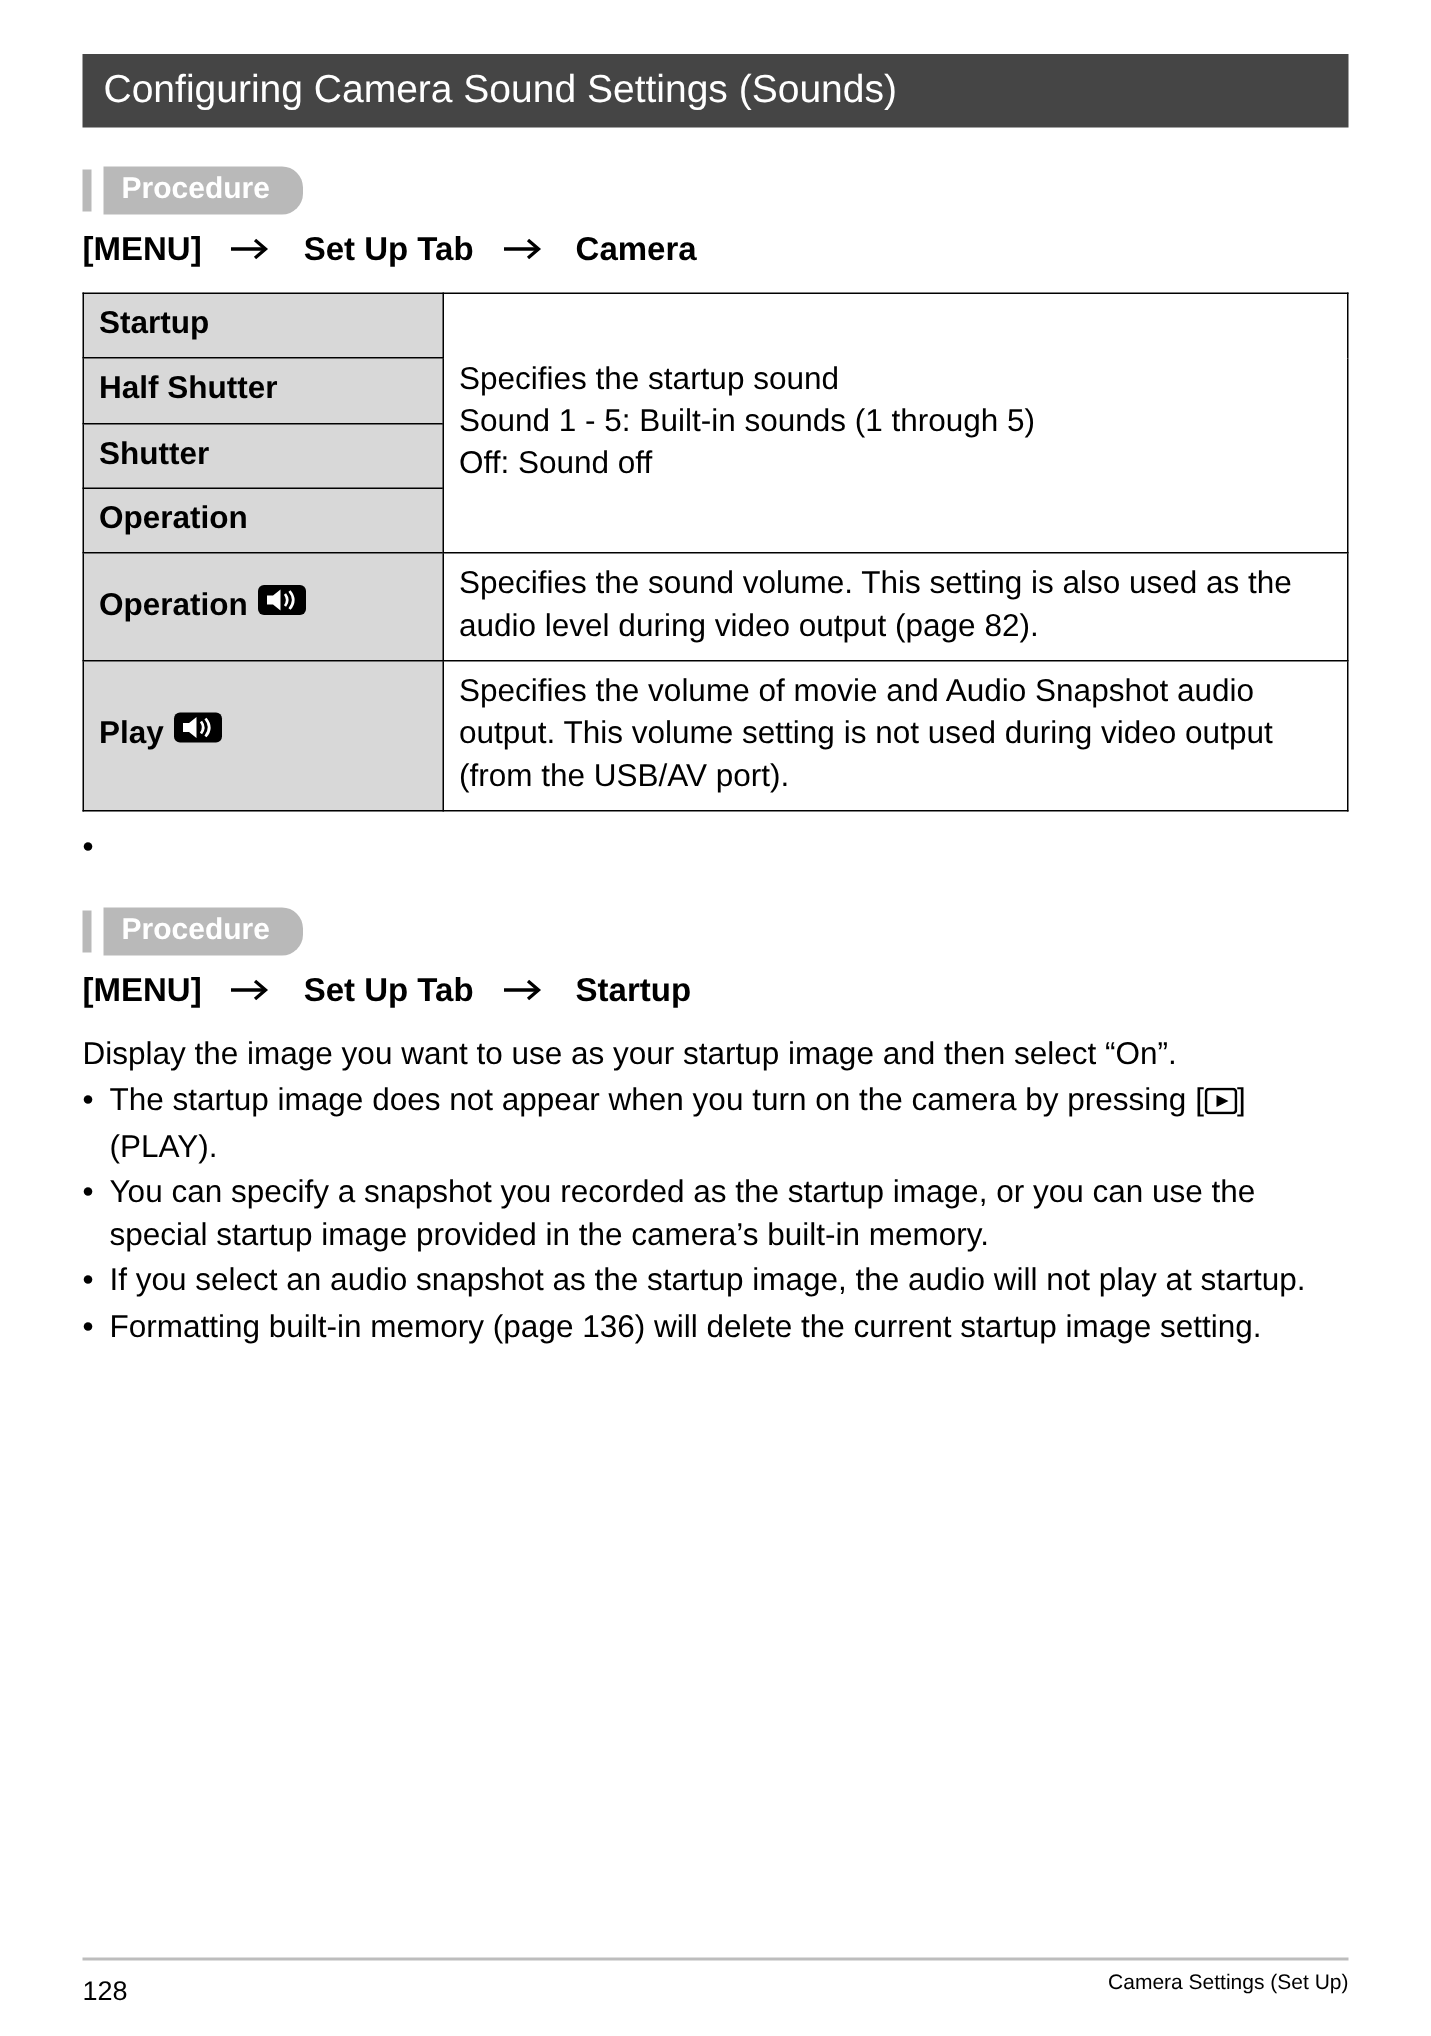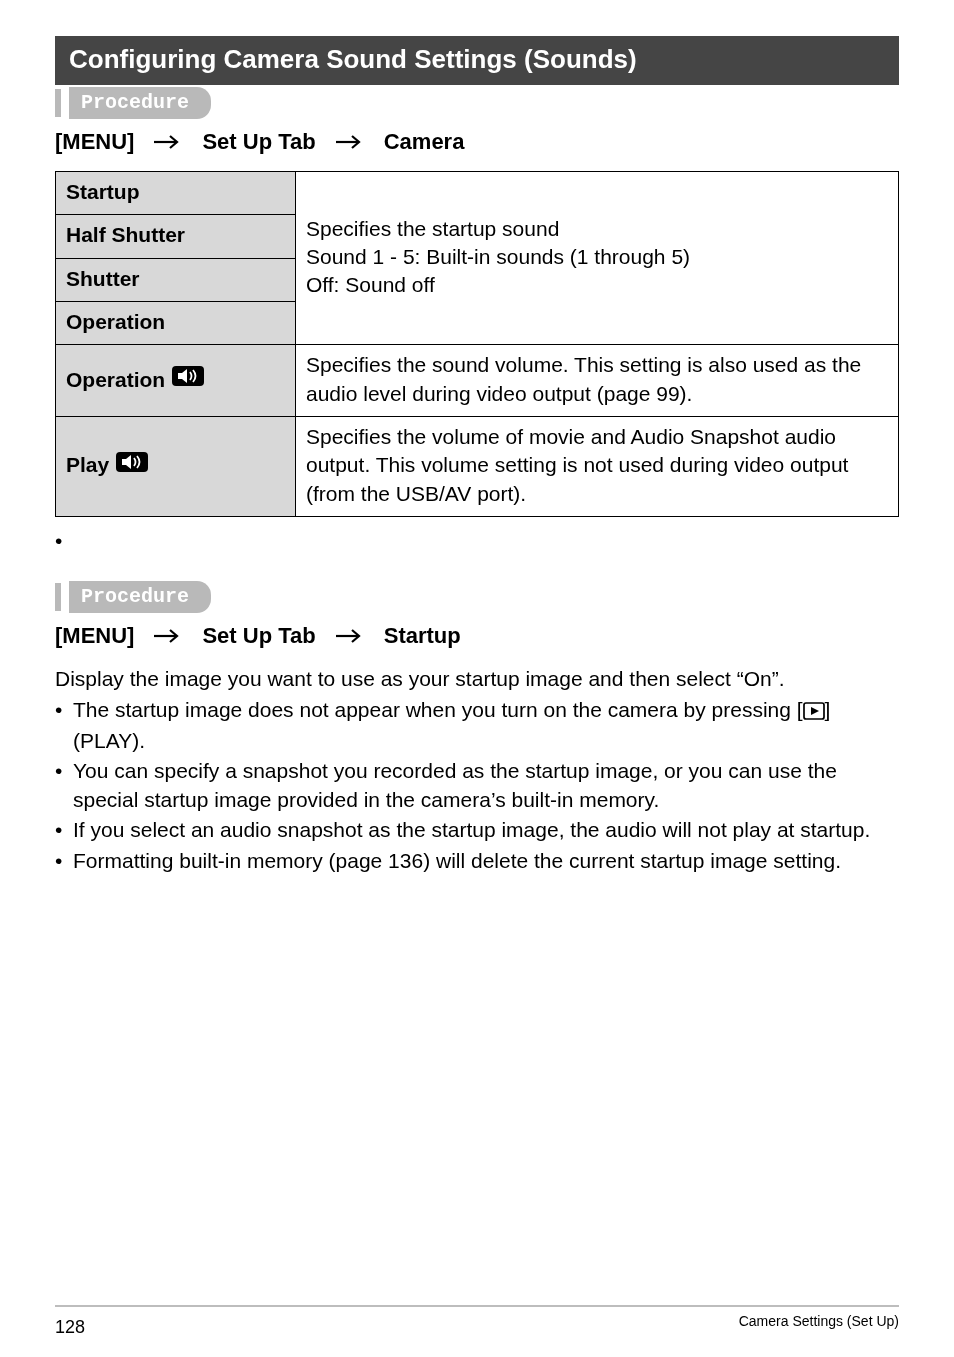--- a/index.html
+++ b/index.html
@@ -10,44 +10,43 @@
     color: #000;
     background: #fff;
     position: relative;
   }
   .page {
     padding: 36px 55px 0 55px;
   }
   .section-bar {
     background: #454545;
     color: #fff;
-    font-weight: bold;
+    font-weight: normal;
     font-size: 26px;
     padding: 8px 14px 10px 14px;
-    margin-bottom: 2px;
+    margin-bottom: 26px;
   }
   .proc-row {
     display: flex;
     align-items: center;
     margin-bottom: 10px;
   }
   .proc-bar {
     width: 6px;
     height: 28px;
     background: #b9b9b9;
     margin-right: 8px;
   }
   .proc-tag {
     background: #b9b9b9;
     color: #fff;
     font-weight: bold;
     font-size: 20px;
     padding: 4px 22px 5px 12px;
     border-radius: 0 14px 14px 0;
-    font-family: Liberation Mono, monospace;
   }
   .menu-path {
     font-weight: bold;
     font-size: 22px;
     margin-bottom: 16px;
     display: flex;
     align-items: center;
     gap: 20px;
   }
   .arrow-svg { display: inline-block; }
@@ -174,21 +173,21 @@
           <span>
             <svg width="34" height="22" viewBox="0 0 34 22">
               <rect x="1" y="1" width="32" height="20" rx="4" ry="4" fill="#000"></rect>
               <polygon points="7,8 11,8 16,4 16,18 11,14 7,14" fill="#fff"></polygon>
               <path d="M19 7 Q22 11 19 15" stroke="#fff" stroke-width="1.8" fill="none"></path>
               <path d="M22 5 Q27 11 22 17" stroke="#fff" stroke-width="1.8" fill="none"></path>
             </svg>
           </span>
         </span>
       </th>
-      <td>Specifies the sound volume. This setting is also used as the audio level during video output (page 99).</td>
+      <td>Specifies the sound volume. This setting is also used as the audio level during video output (page 82).</td>
     </tr>
     <tr>
       <th>
         <span class="th-inner">
           <span>Play</span>
           <span>
             <svg width="34" height="22" viewBox="0 0 34 22">
               <rect x="1" y="1" width="32" height="20" rx="4" ry="4" fill="#000"></rect>
               <polygon points="7,8 11,8 16,4 16,18 11,14 7,14" fill="#fff"></polygon>
               <path d="M19 7 Q22 11 19 15" stroke="#fff" stroke-width="1.8" fill="none"></path>

